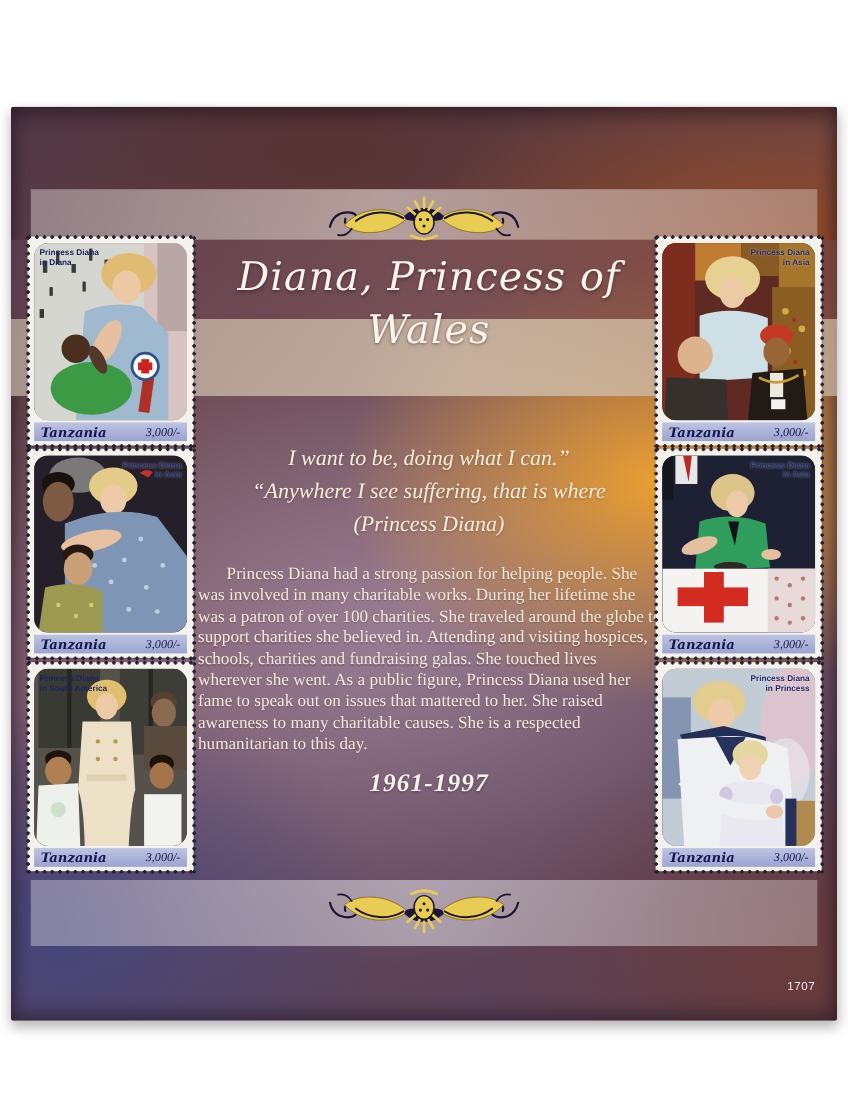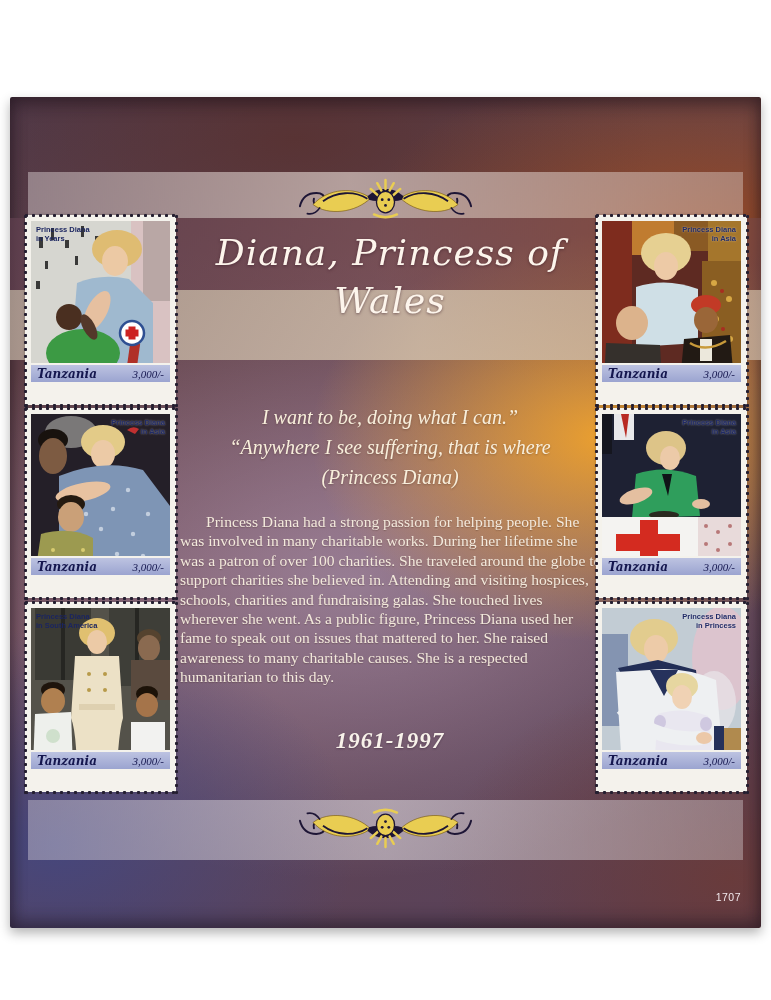--- a/index.html
+++ b/index.html
@@ -39,37 +39,37 @@
   .subtitle{
     top:206px;font-family:"Liberation Serif",serif;font-size:37px;line-height:46px;
     color:#fbf4ea;text-shadow:0 1px 3px rgba(96,66,44,.45);letter-spacing:.5px;
   }
   .quote{top:305px;font-style:italic;font-size:20px;line-height:30px;color:#f8efdc;
     text-shadow:0 1px 2px rgba(70,40,30,.35);}
   .paragraph{
     top:415px;text-align:left;font-size:15.6px;line-height:19.4px;color:#f3e9dc;
     text-indent:26px;text-shadow:0 1px 1px rgba(60,35,30,.30);padding:0 2px;
   }
-  .years{top:631px;font-style:italic;font-weight:bold;font-size:23px;color:#f8f2ea;
+  .years{top:602px;font-style:italic;font-weight:bold;font-size:23px;color:#f8f2ea;
     text-shadow:0 1px 2px rgba(50,30,50,.45);letter-spacing:1px;}
   .sheet-number{position:absolute;right:20px;top:754px;z-index:3;color:#f2e9ec;
     font-family:"Liberation Sans",sans-serif;font-size:10.5px;letter-spacing:.5px;margin-top:40px;}
   
   .ornament{position:absolute;left:285px;width:181px;height:48px;z-index:4;}
   .ornament-top{top:77px;}
   .ornament-bottom{top:708px;transform:scaleY(-1);}
   
   .stamp{
     position:absolute;width:151px;height:190px;box-sizing:border-box;padding:6px;
     background:#f4f2ec;z-index:5;box-shadow:0 0 3px rgba(0,0,0,.25);
   }
   .col-l{left:15px;} .col-r{left:586px;}
   .row-1{top:118px;} .row-2{top:311px;} .row-3{top:505px;}
-  .photo{position:relative;width:139px;height:142px;background:#888;overflow:hidden;
-    box-shadow:inset 0 0 0 1px rgba(20,20,30,.35);}
+  .photo{position:relative;width:139px;height:161px;background:#888;overflow:hidden;
+    box-shadow:inset 0 0 0 1px rgba(20,20,30,.35);border-radius:13px;}
   .photo svg{display:block;width:139px;height:161px;}
   .stamp-label{
     position:absolute;top:4px;z-index:2;font-family:"Liberation Sans",sans-serif;
     font-weight:bold;font-size:7.5px;line-height:1.25;color:#1b2560;
   }
   .lbl-l{left:5px;text-align:left;} .lbl-r{right:5px;text-align:right;}
   .lbl-light{color:#202a66;text-shadow:0 0 2px rgba(255,255,255,.55);}
   .stamp-band{
     height:17px;margin-top:2px;background:linear-gradient(#bdc3e1,#9ba4d0);
     display:flex;justify-content:space-between;align-items:center;padding:0 6px;box-sizing:border-box;
@@ -167,21 +167,21 @@
         <circle cx="38" cy="96" r="13" fill="#4a2f20"></circle>
         <ellipse cx="52" cy="132" rx="37" ry="24" fill="#3c9a44"></ellipse>
         <ellipse cx="58" cy="106" rx="6" ry="14" fill="#53382a" transform="rotate(-28 58 106)"></ellipse>
         <rect x="97" y="122" width="10" height="32" fill="#b03028" transform="rotate(8 102 138)"></rect>
         <circle cx="101" cy="112" r="12" fill="#ffffff" stroke="#2e4f92" stroke-width="2.5"></circle>
         <rect x="97.5" y="105.5" width="7" height="13" fill="#cc2222"></rect>
         <rect x="94.5" y="108.5" width="13" height="7" fill="#cc2222"></rect>
       </svg>
       <div class="stamp-label lbl-l">
         <div>Princess Diana</div>
-        <div>in Years</div>
+        <div>in Diana</div>
       </div>
     </div>
     <div class="stamp-band">
       <span class="country">Tanzania</span>
       <span class="denom">3,000/-</span>
     </div>
   </div>
 
   <div class="stamp col-l row-2">
     <div class="perf perf-t"></div>

